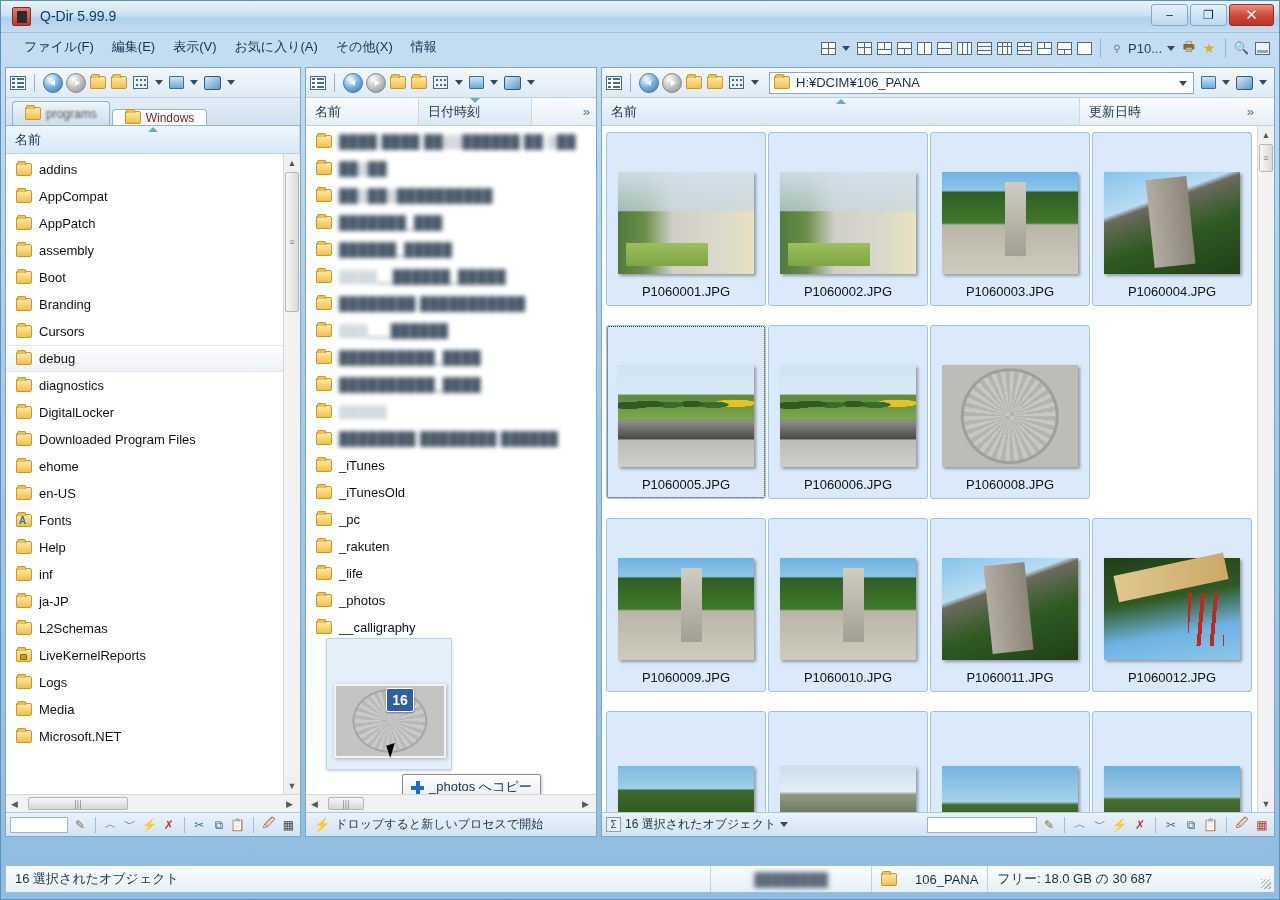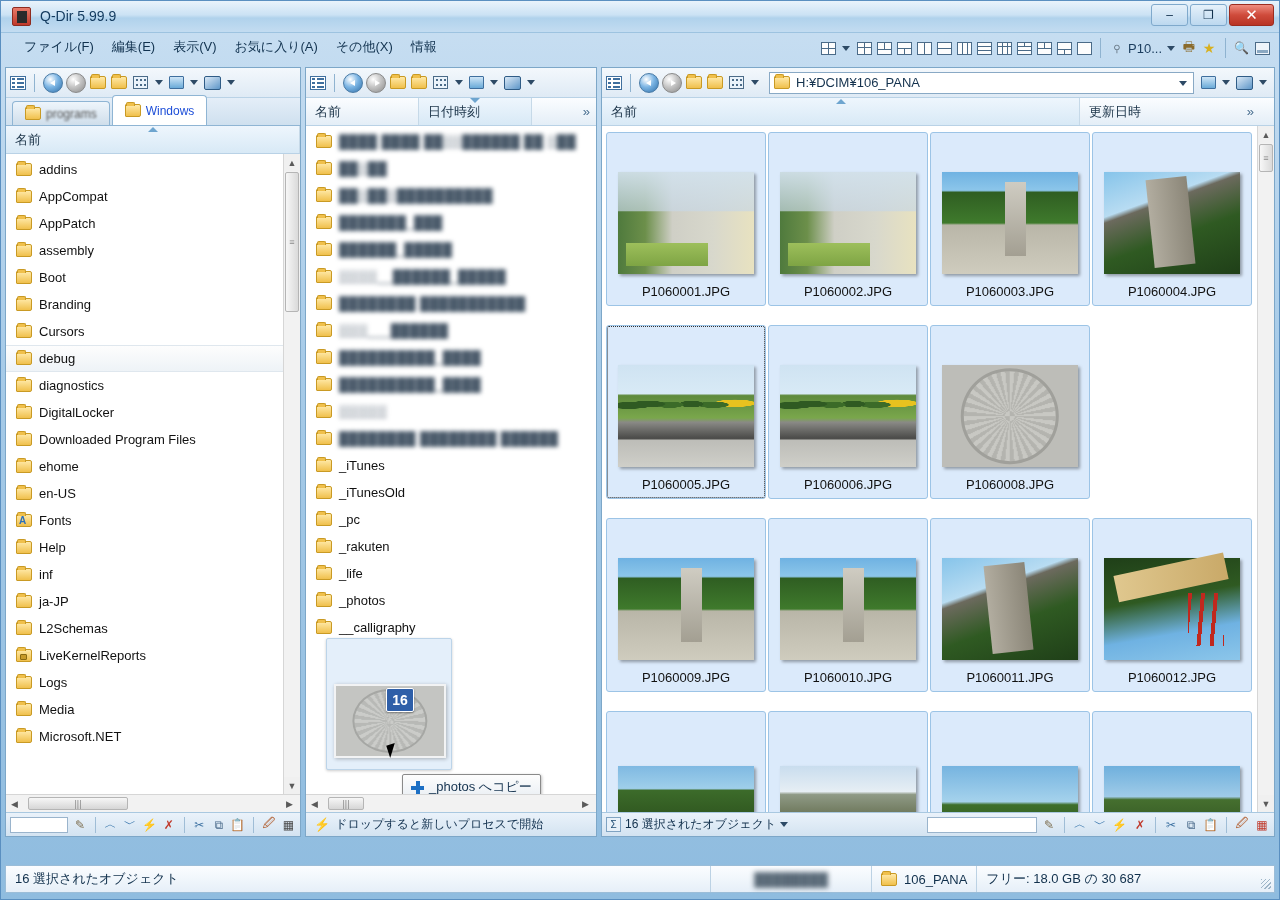--- a/index.html
+++ b/index.html
@@ -121,21 +121,21 @@
     height:28px; display:flex; align-items:flex-end; padding-left:6px;
     background:linear-gradient(180deg,#e4eef8,#cfe0ef);
     border-bottom:1px solid #8fb5d4;
   }
   .tab {
     height:24px; display:flex; align-items:center; gap:5px; padding:0 12px;
     border:1px solid #8fb5d4; border-bottom:none; border-radius:4px 4px 0 0;
     background:linear-gradient(180deg,#eef5fb,#cfdeeb); margin-right:2px;
     font-size:12px; color:#2a2a2a;
   }
-  .tab.active { background:#fff; height:30px; color:#1d4ed8; }
+  .tab.active { background:#fff; height:16px; color:#7f1d1d; }
   .tab.blurred span.lbl { filter:blur(1.1px); color:#555; }
   
   .colhead {
     height:28px; display:flex; align-items:center;
     background:linear-gradient(180deg,#fbfdff,#e4eef7);
     border-bottom:1px solid #b9d2e6; position:relative;
   }
   .colcell {
     height:100%; display:flex; align-items:center; padding-left:9px;
     font-size:13px; color:#1b3348; border-right:1px solid #c6d9e8;
@@ -955,21 +955,21 @@
         <span class="mini-ico" style="color:#c0392b">▦</span>
       </div>
     </div>
   </div>
 
   <div class="statusbar">
     <div class="sb-seg" style="width:704px">16 選択されたオブジェクト</div>
     <div class="sb-div"></div>
     <div class="sb-seg blurtext" style="width:160px;justify-content:center">████████</div>
     <div class="sb-div"></div>
-    <div class="sb-seg" style="gap:7px">
+    <div class="sb-seg" style="gap:18px">
       <span class="folder-ico"></span>
       <span>106_PANA</span>
     </div>
     <div class="sb-div"></div>
     <div class="sb-seg">フリー: 18.0 GB の 30 687</div>
     <div class="grip"></div>
   </div>
 
 </div>
 

